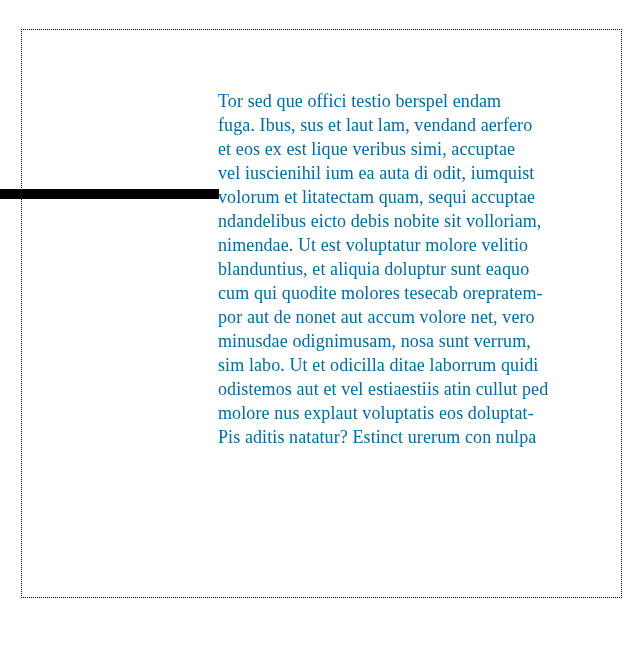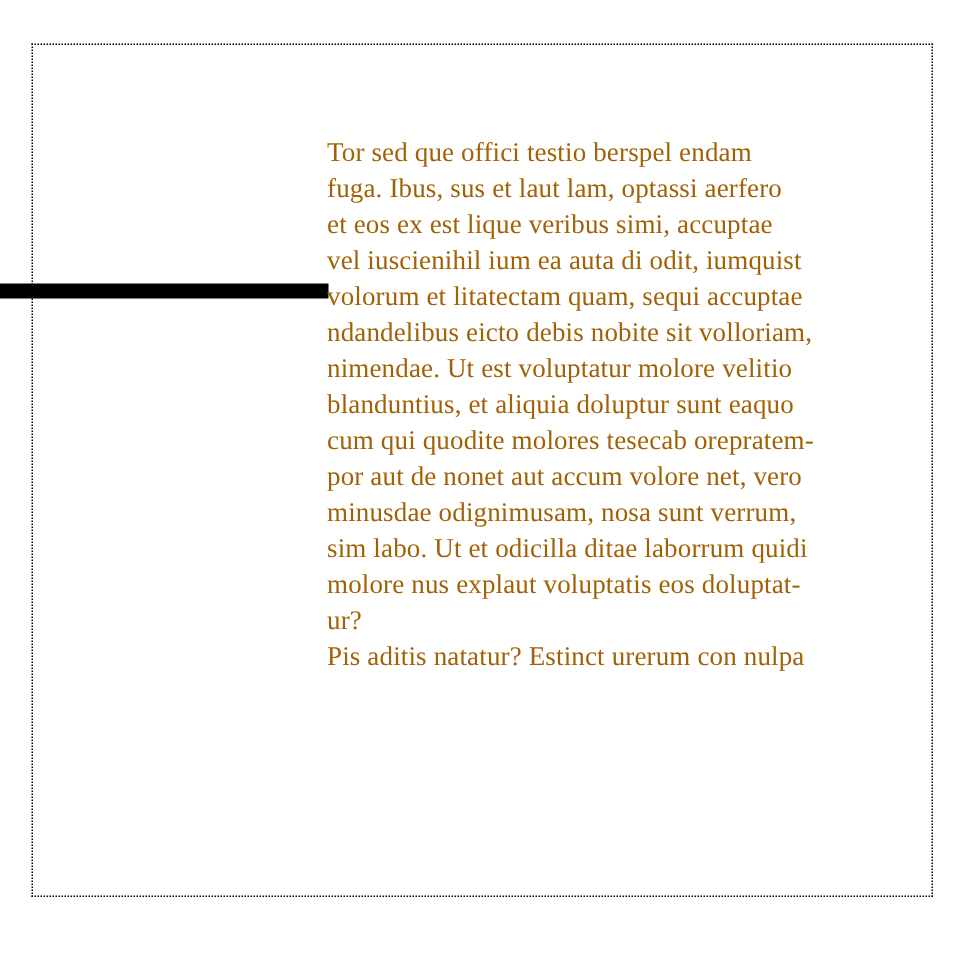--- a/index.html
+++ b/index.html
@@ -45,31 +45,31 @@
 </style>
 </head>
 <body style="background: rgb(255, 255, 255);">
 
 <div class="canvas">
 
   <div class="page-frame" style="border-color: rgb(0, 0, 0);"></div>
 
   <div class="rule-bar" style="background: rgb(0, 0, 0);"></div>
 
-  <div class="text-block" style="color: #a16207;">
+  <div class="text-block" style="color: #0369a1;">
       <div class="text-line">Tor sed que offici testio berspel endam</div>
-      <div class="text-line">fuga. Ibus, sus et laut lam, optassi aerfero</div>
+      <div class="text-line">fuga. Ibus, sus et laut lam, vendand aerfero</div>
       <div class="text-line">et eos ex est lique veribus simi, accuptae</div>
       <div class="text-line">vel iuscienihil ium ea auta di odit, iumquist</div>
       <div class="text-line">volorum et litatectam quam, sequi accuptae</div>
       <div class="text-line">ndandelibus eicto debis nobite sit volloriam,</div>
       <div class="text-line">nimendae. Ut est voluptatur molore velitio</div>
       <div class="text-line">blanduntius, et aliquia doluptur sunt eaquo</div>
       <div class="text-line">cum qui quodite molores tesecab orepratem-</div>
       <div class="text-line">por aut de nonet aut accum volore net, vero</div>
       <div class="text-line">minusdae odignimusam, nosa sunt verrum,</div>
       <div class="text-line">sim labo. Ut et odicilla ditae laborrum quidi</div>
+      <div class="text-line">odistemos aut et vel estiaestiis atin cullut ped</div>
       <div class="text-line">molore nus explaut voluptatis eos doluptat-</div>
-      <div class="text-line">ur?</div>
       <div class="text-line">Pis aditis natatur? Estinct urerum con nulpa</div>
     </div>
 
 </div>
 
 </body></html>

